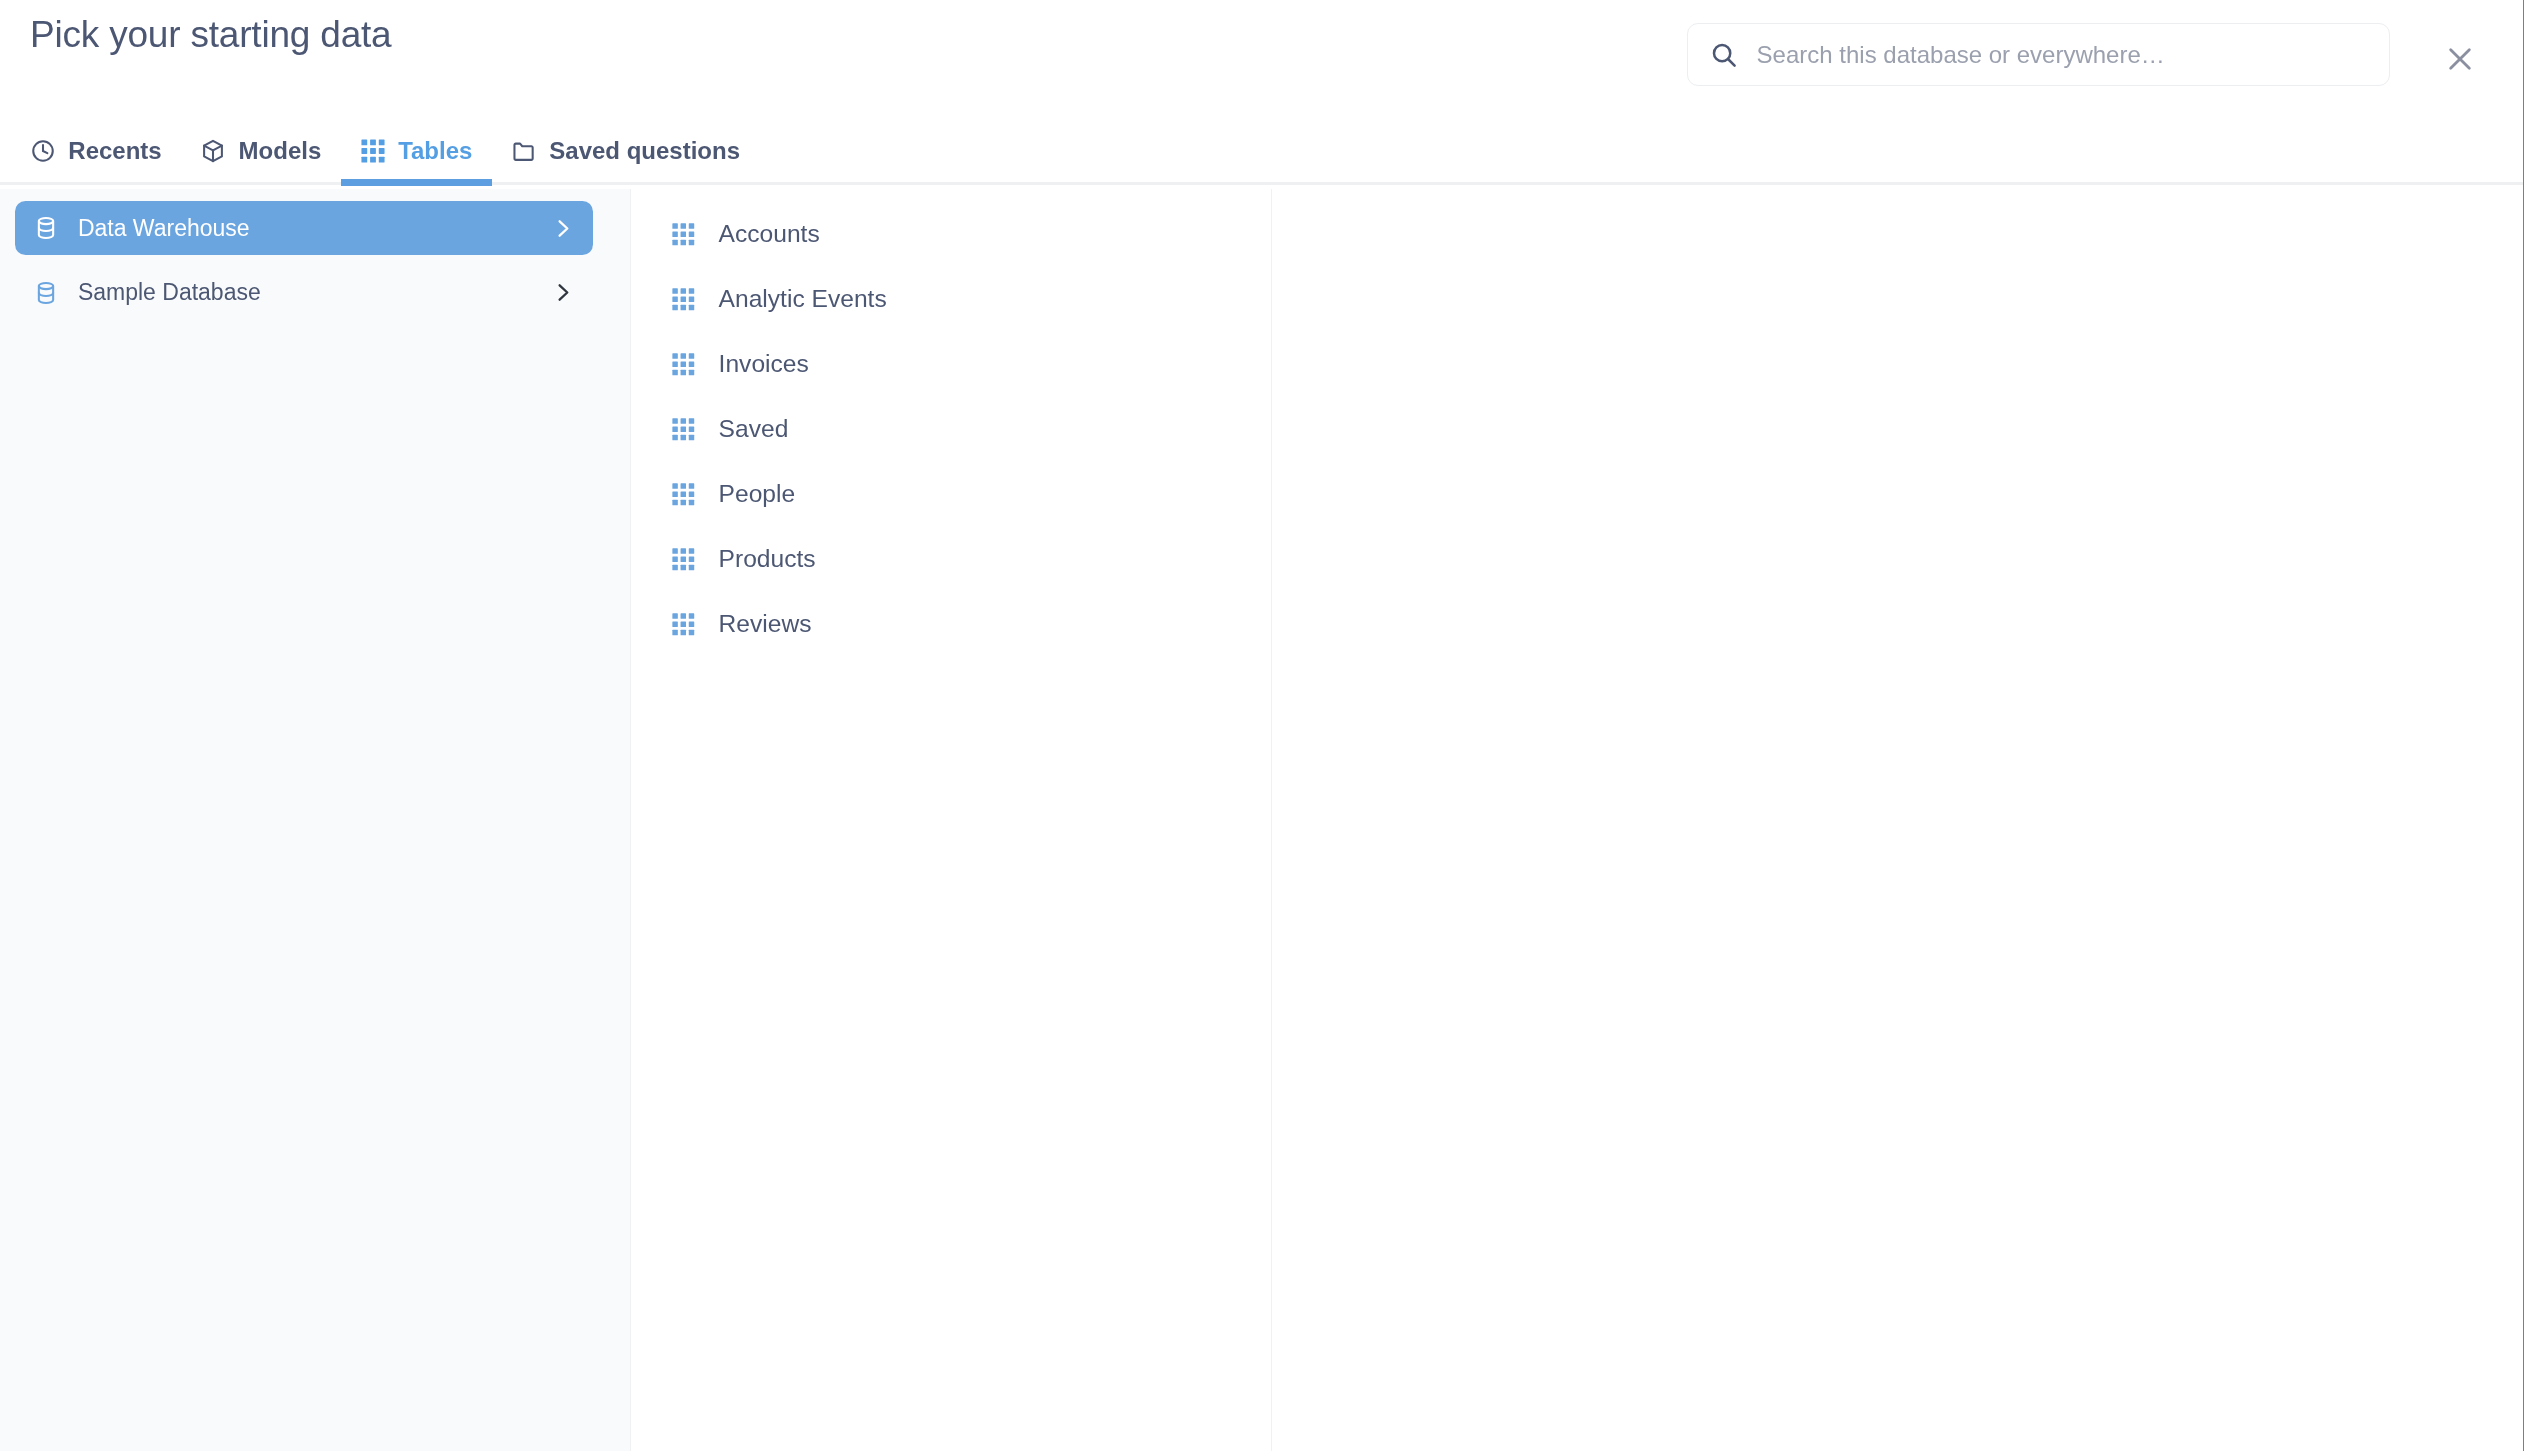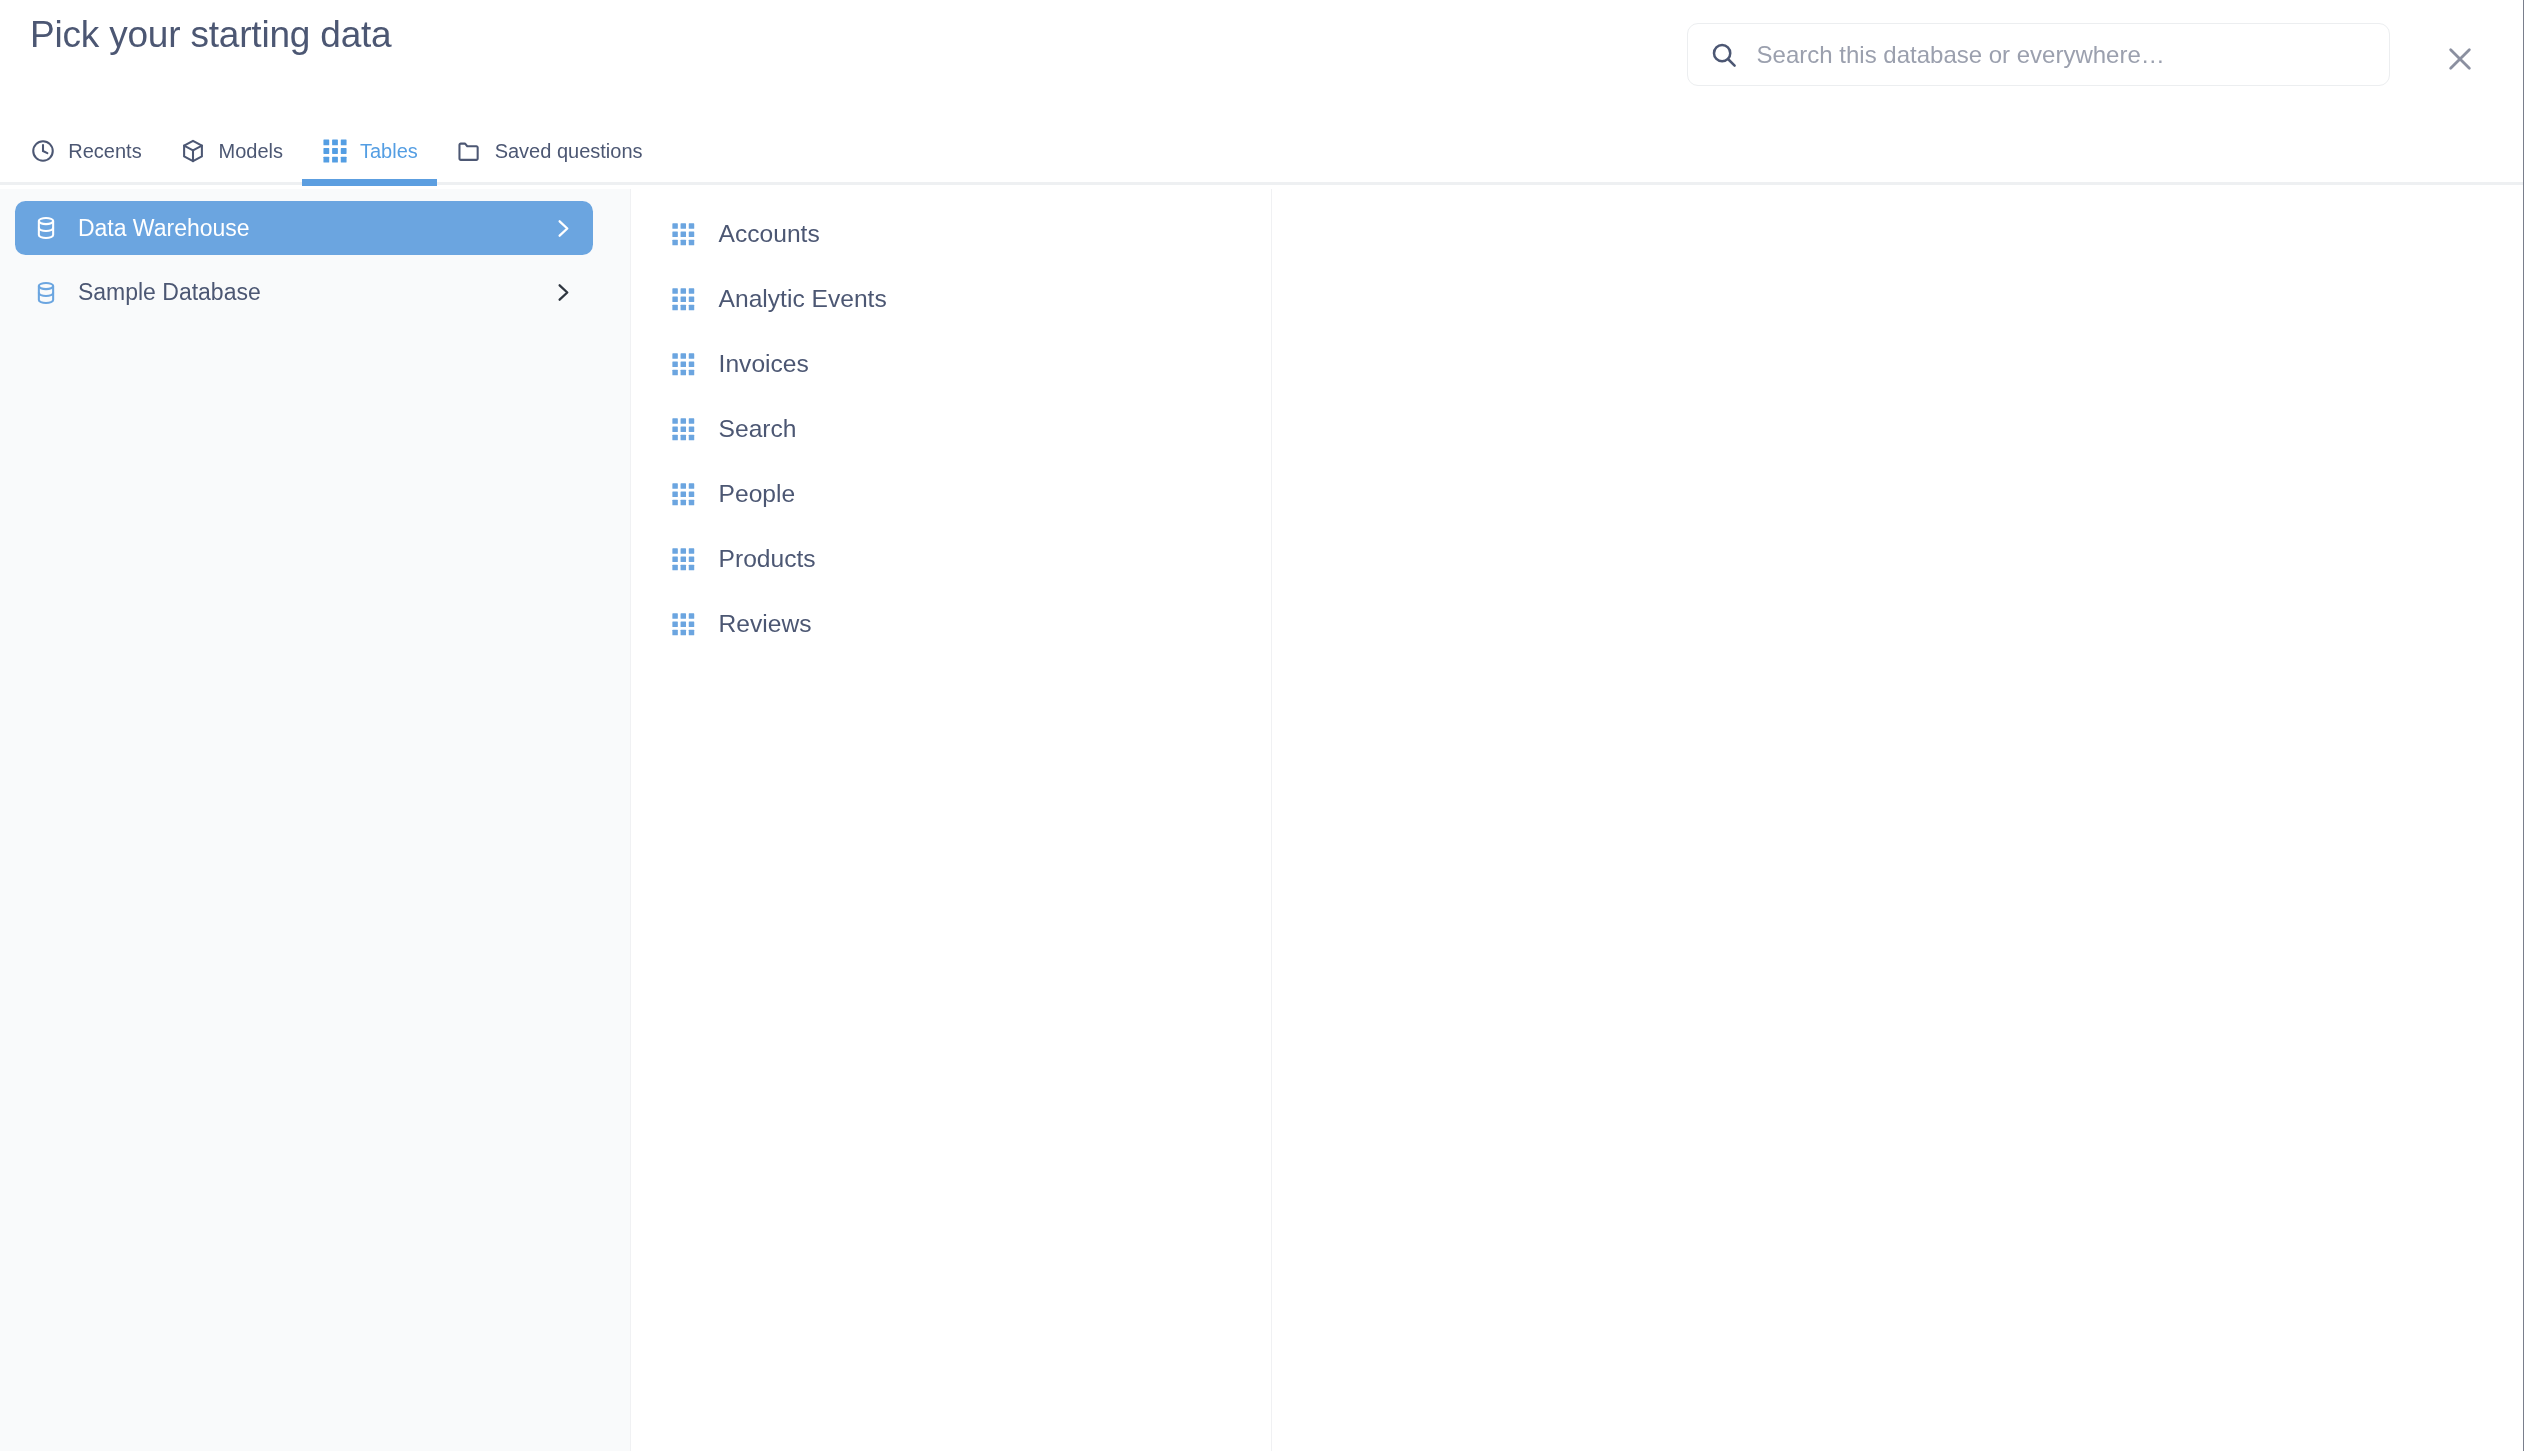--- a/index.html
+++ b/index.html
@@ -97,22 +97,22 @@
     display: flex;
     align-items: center;
     gap: 12.3px;
     padding: 0 19.3px 17.6px 19.3px;
     cursor: pointer;
     position: relative;
     white-space: nowrap;
   }
   .tab:first-child { padding-left: 0; }
   .tab-label {
-    font-size: 20px;
-    font-weight: 400;
+    font-size: 24px;
+    font-weight: 700;
     color: #4c5773;
     line-height: 1;
   }
   .tab.active .tab-label { color: #549ee3; }
   .tab.active::after {
     content: "";
     position: absolute;
     left: 0; right: 0; bottom: -3.5px;
     height: 6.1px;
     background: #5c9ee0;
@@ -373,21 +373,21 @@
               <rect x="7" y="1" width="4" height="4" rx="0.4"></rect>
               <rect x="13" y="1" width="4" height="4" rx="0.4"></rect>
             <rect x="1" y="7" width="4" height="4" rx="0.4"></rect>
               <rect x="7" y="7" width="4" height="4" rx="0.4"></rect>
               <rect x="13" y="7" width="4" height="4" rx="0.4"></rect>
             <rect x="1" y="13" width="4" height="4" rx="0.4"></rect>
               <rect x="7" y="13" width="4" height="4" rx="0.4"></rect>
               <rect x="13" y="13" width="4" height="4" rx="0.4"></rect>
           </svg>
         </span>
-        <span class="tbl-name">Search</span>
+        <span class="tbl-name">Saved</span>
       </div>
 
       <div class="tbl-row">
         <span class="tbl-icon">
           <svg width="24.6" height="24.6" viewBox="0 0 18 18" fill="#6ba5e0">
             <rect x="1" y="1" width="4" height="4" rx="0.4"></rect>
               <rect x="7" y="1" width="4" height="4" rx="0.4"></rect>
               <rect x="13" y="1" width="4" height="4" rx="0.4"></rect>
             <rect x="1" y="7" width="4" height="4" rx="0.4"></rect>
               <rect x="7" y="7" width="4" height="4" rx="0.4"></rect>

